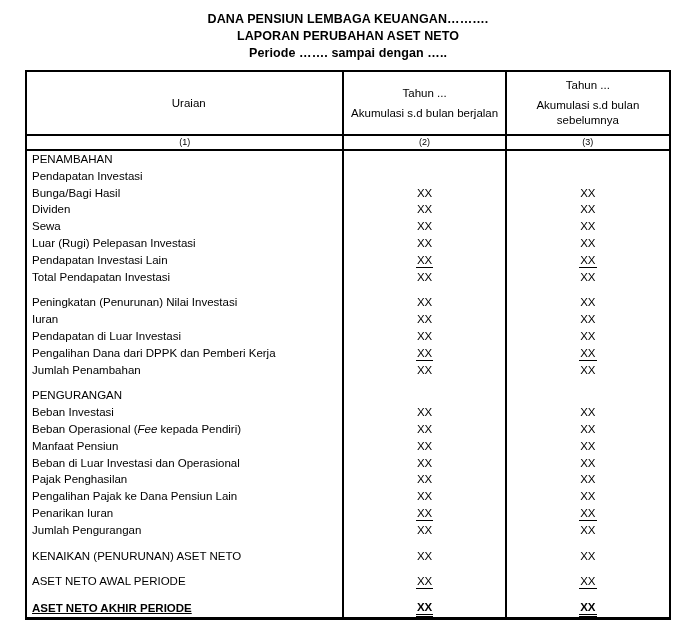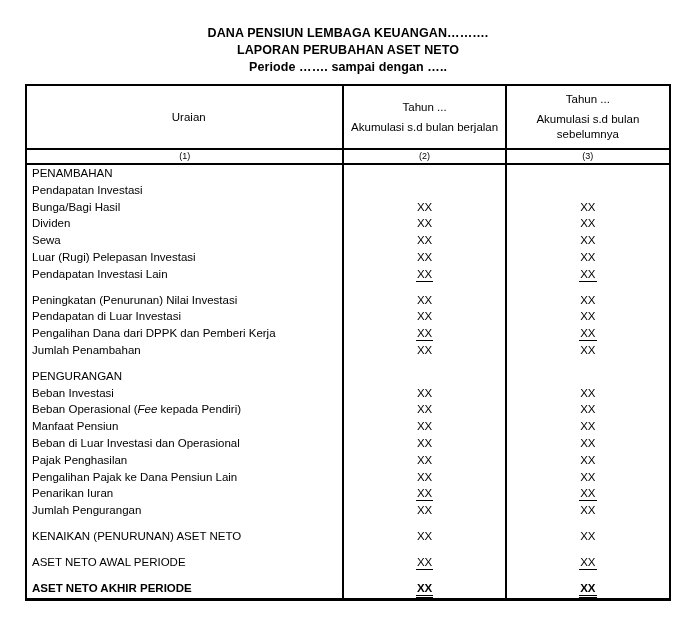--- a/index.html
+++ b/index.html
@@ -17,21 +17,21 @@
   }
   .page {
     position: relative;
     width: 696px;
     height: 628px;
     box-sizing: border-box;
   }
 
   
   .titles {
-    padding-top: 25px;
+    padding-top: 11px;
     text-align: center;
   }
   .titles .tline {
     font-size: 12.5px;
     font-weight: bold;
     line-height: 17px;
     letter-spacing: 0.1px;
     white-space: pre;
   }
 
@@ -97,20 +97,21 @@
   tbody td.val {
     text-align: center;
   }
   tbody tr.spacer td {
     height: 9px;
     line-height: 9px;
   }
   tbody tr.last-row td {
     height: 17px;
     line-height: 17px;
+    text-decoration: underline;
   }
 
   .indent { padding-left: 22px; }
   .bold { font-weight: bold; }
   .ital { font-style: italic; }
 
   
   .u-single {
     display: inline-block;
     border-bottom: 1.3px solid #000;
@@ -193,27 +194,37 @@
           <tr>
             <td class="label">Luar (Rugi) Pelepasan Investasi</td>
             <td class="val">XX</td>
             <td class="val">XX</td>
           </tr>
           <tr>
             <td class="label">Pendapatan Investasi Lain</td>
             <td class="val"><span class="u-single">XX</span></td>
             <td class="val"><span class="u-single">XX</span></td>
           </tr>
+          <tr>
+            <td class="label indent">Total Pendapatan Investasi</td>
+            <td class="val">XX</td>
+            <td class="val">XX</td>
+          </tr>
           <tr class="spacer">
             <td class="label"></td>
             <td class="val"></td>
             <td class="val"></td>
           </tr>
           <tr>
             <td class="label">Peningkatan (Penurunan) Nilai Investasi</td>
+            <td class="val">XX</td>
+            <td class="val">XX</td>
+          </tr>
+          <tr>
+            <td class="label">Iuran</td>
             <td class="val">XX</td>
             <td class="val">XX</td>
           </tr>
           <tr>
             <td class="label">Pendapatan di Luar Investasi</td>
             <td class="val">XX</td>
             <td class="val">XX</td>
           </tr>
           <tr>
             <td class="label">Pengalihan Dana dari DPPK dan Pemberi Kerja</td>

